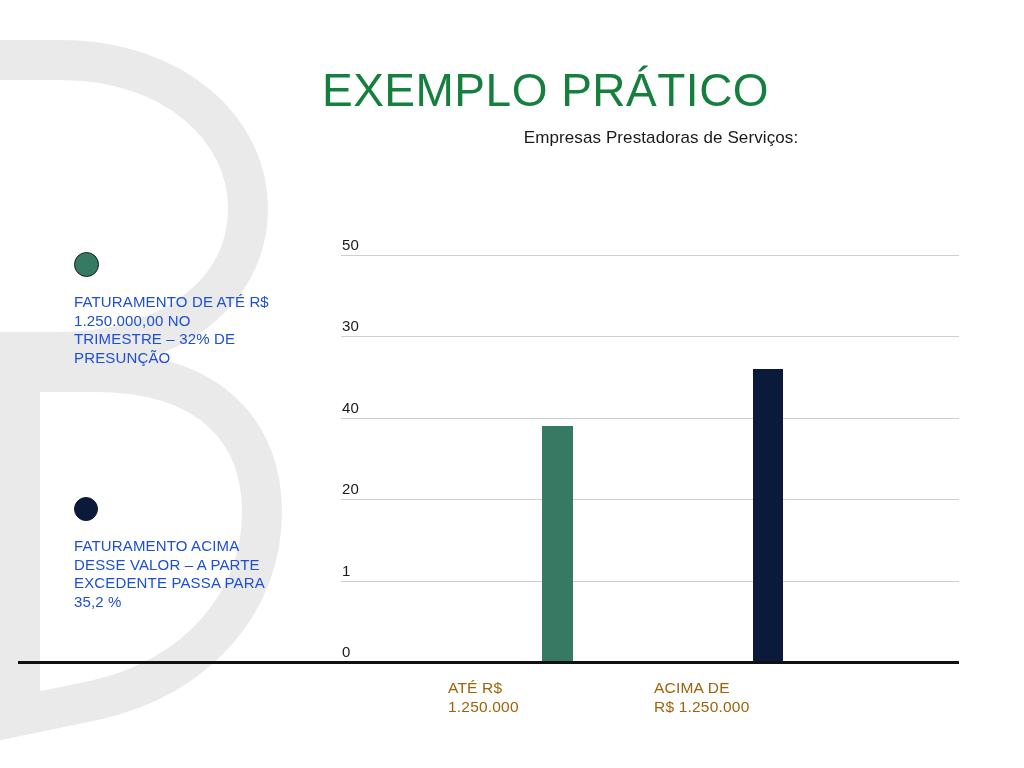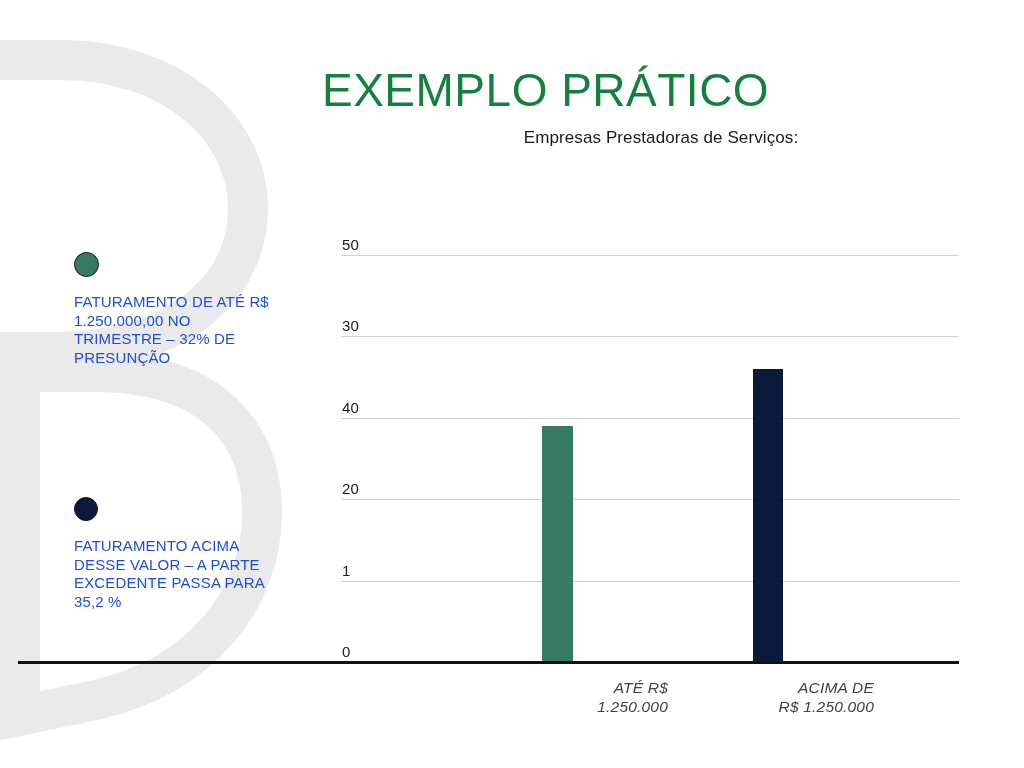--- a/index.html
+++ b/index.html
@@ -133,26 +133,25 @@
   #bar-acima {
     left: 735px;
     width: 30px;
     background: #0b1a3a;
   }
   .xtick-label {
     position: absolute;
     top: 678px;
     font-size: 15.5px;
     line-height: 19px;
-    text-align: right;
-    color: #404040;
+    text-align: left;
+    color: #a16207;
     text-transform: uppercase;
     letter-spacing: 0.2px;
     width: 220px;
-    font-style: italic;
   }
   #xtick-ate   { left: 430px; }
   #xtick-acima { left: 636px; }
   .xtick-line2 { display: block; }
 </style>
 </head>
 <body>
 
 <svg id="bg-mark" viewBox="0 0 1024 768" xmlns="http://www.w3.org/2000/svg" aria-hidden="true">
   <g fill="none" stroke="#eaeaea" stroke-width="40" stroke-linecap="butt">

